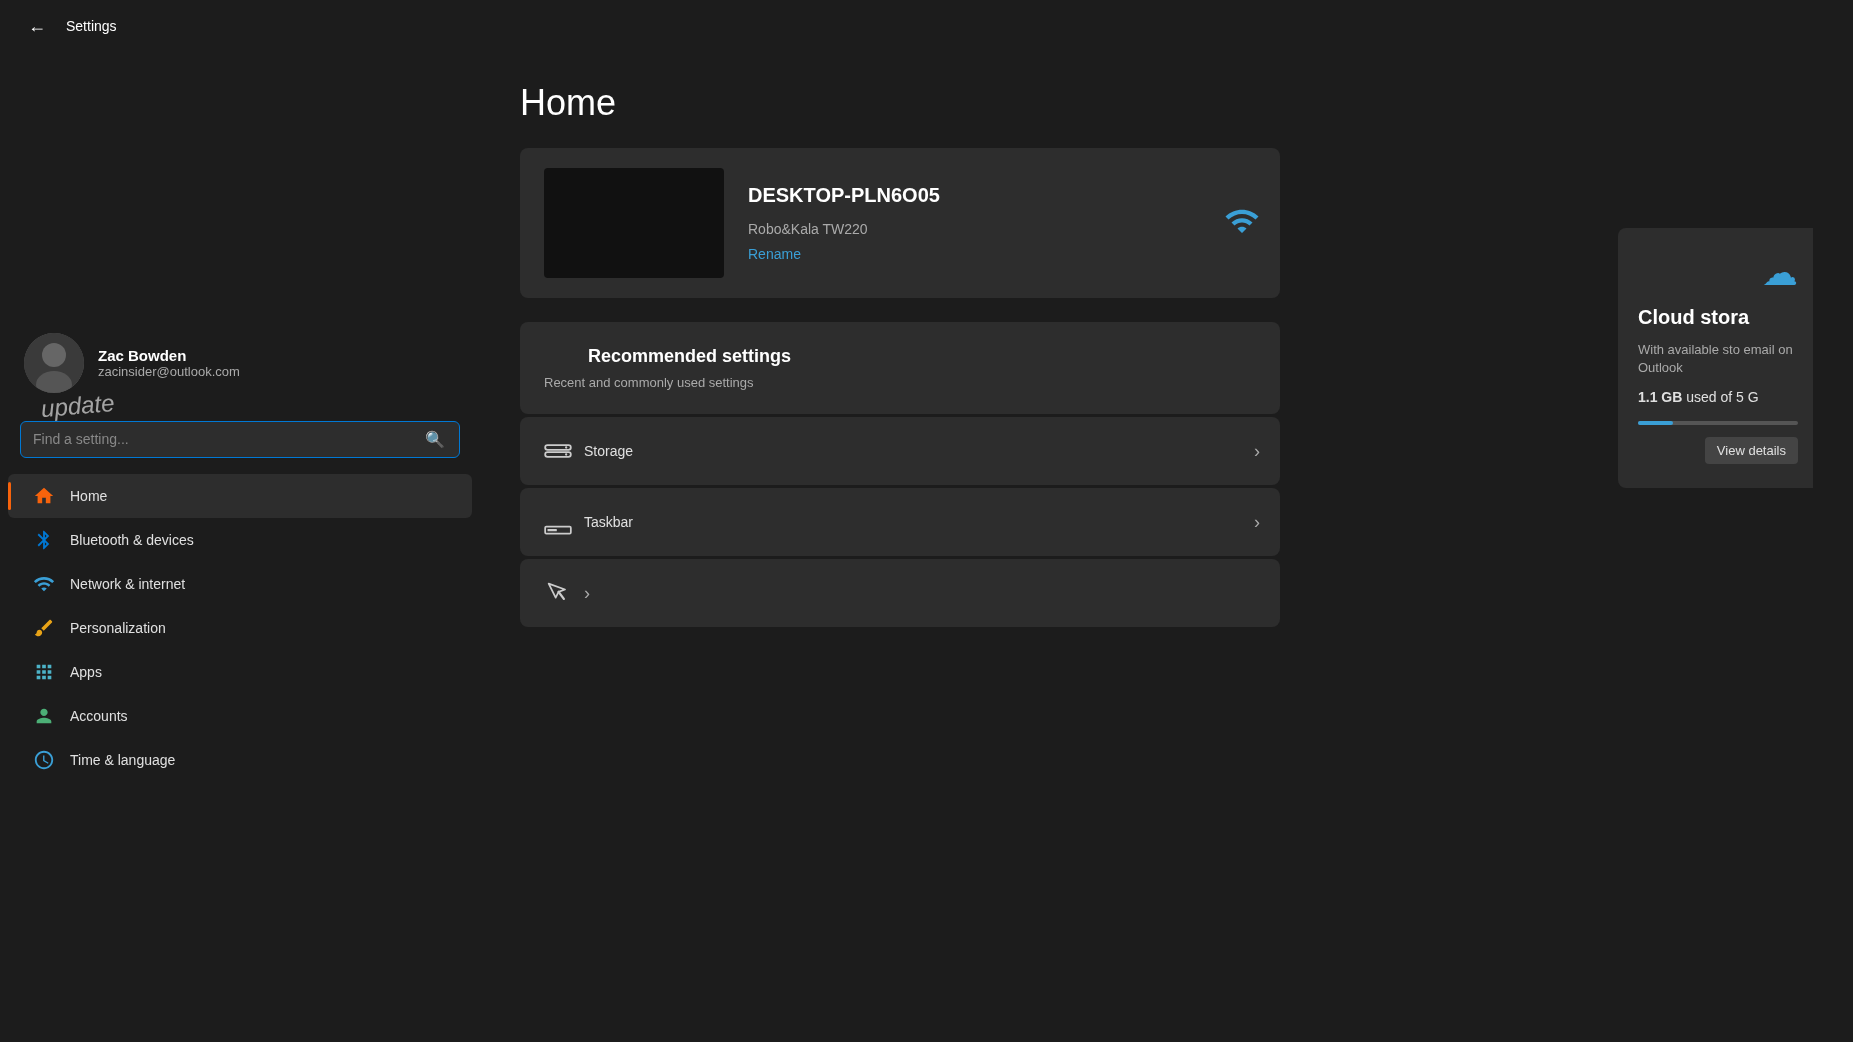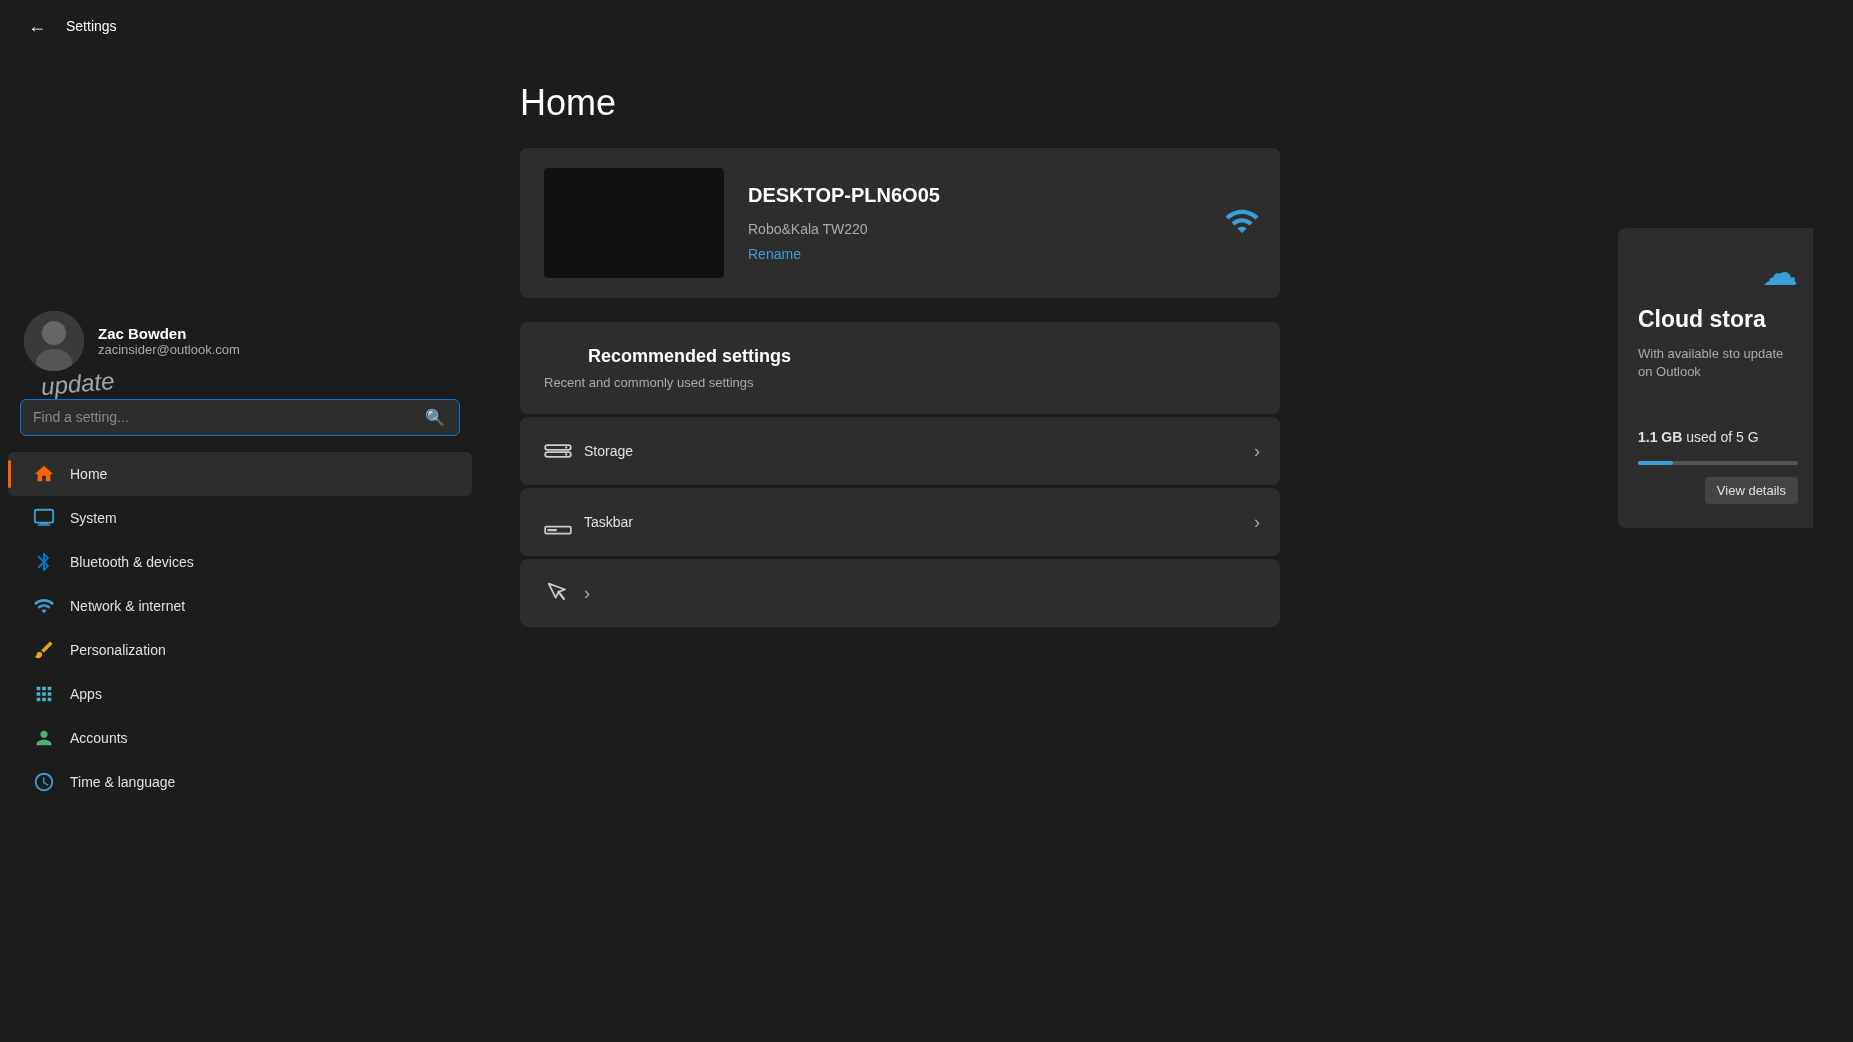--- a/index.html
+++ b/index.html
@@ -302,33 +302,32 @@
     }
     .cloud-icon-area {
       display: flex;
       justify-content: flex-end;
     }
     .cloud-icon {
       font-size: 36px;
       color: #3a9fd6;
     }
     .cloud-title {
-      font-size: 23px;
+      font-size: 20px;
       font-weight: 600;
       color: #ffffff;
     }
     .cloud-desc {
       font-size: 13px;
       color: #aaaaaa;
       line-height: 1.4;
     }
     .cloud-storage-info {
       font-size: 14px;
       color: #e0e0e0;
-      margin-top: 36px;
     }
     .cloud-storage-info strong {
       font-weight: 700;
     }
     .storage-bar-bg {
       height: 4px;
       background: #555;
       border-radius: 2px;
       margin-top: 4px;
     }
@@ -410,30 +409,20 @@
     </div>
 
     <nav>
       <div class="nav-item active">
         <div class="nav-icon icon-home">
           <svg width="22" height="22" viewBox="0 0 24 24" fill="#f7630c">
             <path d="M10 20v-6h4v6h5v-8h3L12 3 2 12h3v8z"></path>
           </svg>
         </div>
         <span class="nav-label">Home</span>
-      </div>
-      <div class="nav-item">
-        <div class="nav-icon">
-          <svg width="22" height="22" viewBox="0 0 24 24" fill="#3a9fd6">
-            <rect x="2" y="3" width="20" height="14" rx="2" fill="none" stroke="#3a9fd6" stroke-width="2"></rect>
-            <rect x="7" y="17" width="10" height="2" fill="#3a9fd6"></rect>
-            <rect x="5" y="19" width="14" height="1.5" rx="0.5" fill="#3a9fd6"></rect>
-          </svg>
-        </div>
-        <span class="nav-label">System</span>
       </div>
       <div class="nav-item">
         <div class="nav-icon">
           <svg width="22" height="22" viewBox="0 0 24 24" fill="#0078d4">
             <path d="M17.71 7.71L12 2h-1v7.59L6.41 5 5 6.41 10.59 12 5 17.59 6.41 19 11 14.41V22h1l5.71-5.71-4.3-4.29 4.3-4.29zM13 5.83l1.88 1.88L13 9.59V5.83zm1.88 10.46L13 18.17v-3.76l1.88 1.88z"></path>
           </svg>
         </div>
         <span class="nav-label">Bluetooth &amp; devices</span>
       </div>
       <div class="nav-item">
@@ -542,21 +531,21 @@
         </div>
 
       </div>
 
       <div class="content-side">
         <div class="right-panel">
           <div class="cloud-icon-area">
             <span class="cloud-icon">☁</span>
           </div>
           <div class="cloud-title">Cloud stora</div>
-          <div class="cloud-desc">With available sto update on Outlook</div>
+          <div class="cloud-desc">With available sto email on Outlook</div>
           <div class="cloud-storage-info">
             <strong>1.1 GB</strong> <span>used of 5 G</span>
           </div>
           <div class="storage-bar-bg">
             <div class="storage-bar-fill" style="width: 22%;"></div>
           </div>
           <button class="view-details-btn">View details</button>
         </div>
       </div>
     </div>

